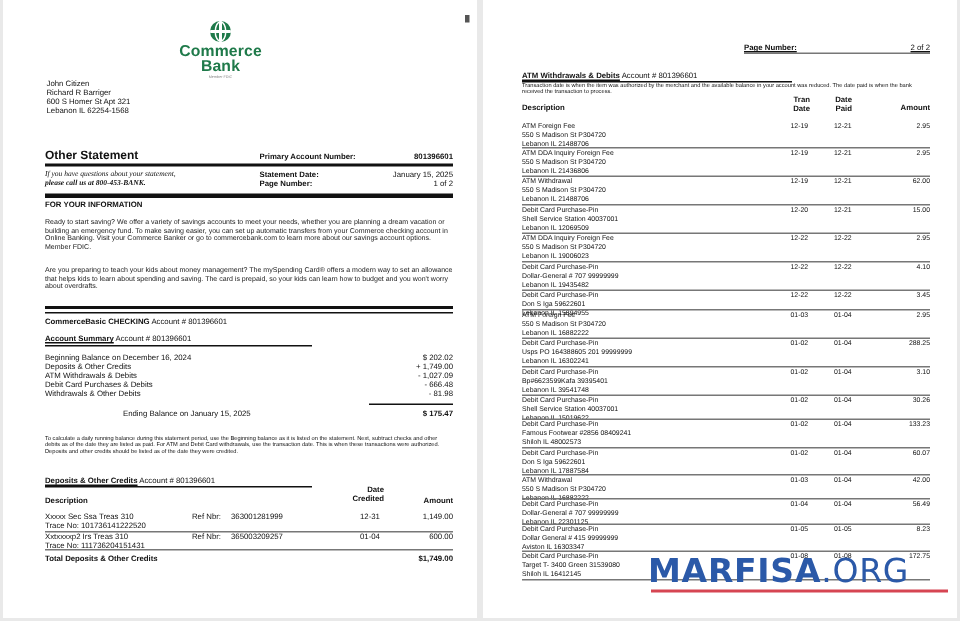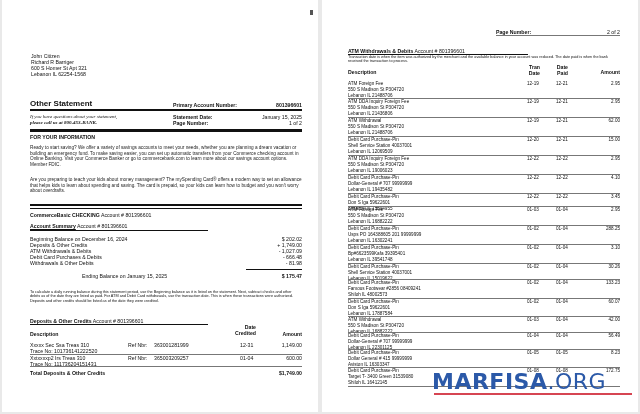--- a/index.html
+++ b/index.html
@@ -42,20 +42,28 @@
   .scroll-marker { position: absolute; left: 308px; top: 10px; width: 3px; height: 5px; background: #555; }
 </style>
 </head>
 <body>
 
 <div class="viewer">
 
   <div class="page page-1">
     <div class="scroll-marker"></div>
 
+    <div class="logo">
+      <div class="globe">
+          <div class="ring"></div>
+        </div>
+      <div class="logo-text">Commerce</div>
+      <div class="logo-text">Bank</div>
+      <div class="logo-tag">Member FDIC</div>
+    </div>
 
     <div class="abs small" style="left:29px; top:53px;">
       <div>John Citizen</div>
       <div>Richard R Barriger</div>
       <div>600 S Homer St Apt 321</div>
       <div>Lebanon IL 62254-1568</div>
     </div>
 
     <div class="abs title" style="left:28px; top:99px;">Other Statement</div>
     <div class="abs small bold" style="left:171px; top:102px;">Primary Account Number:</div>

